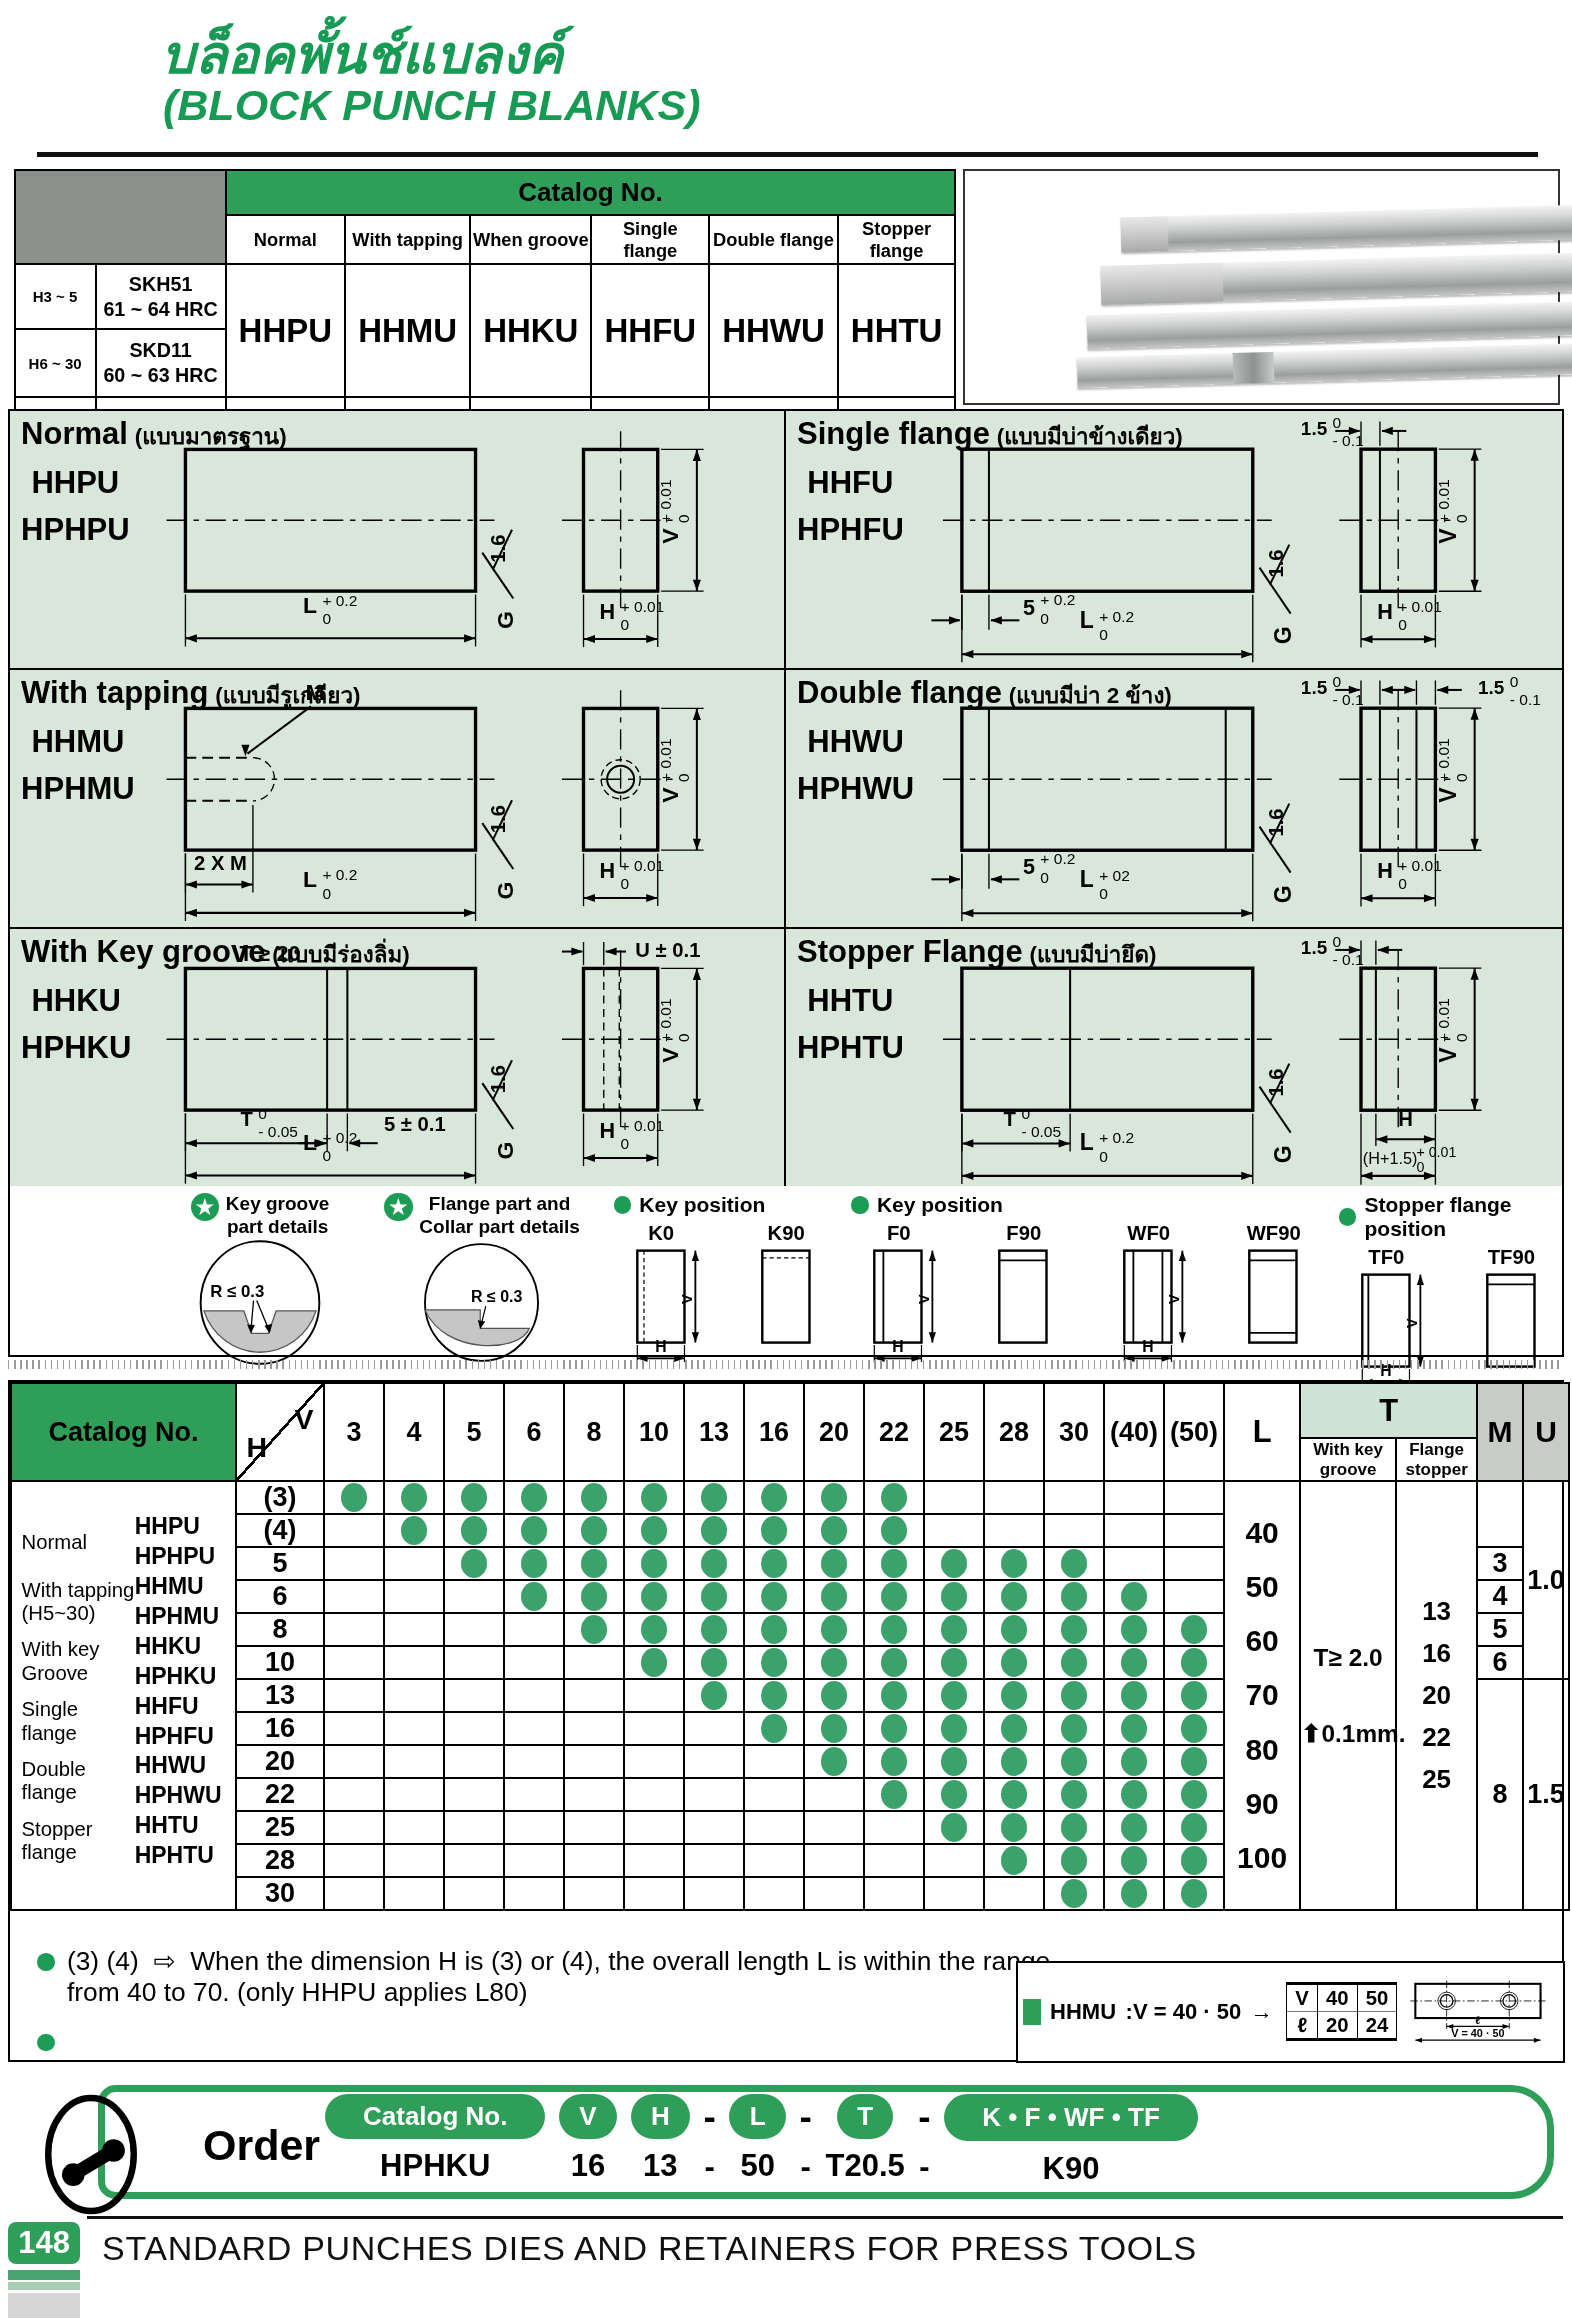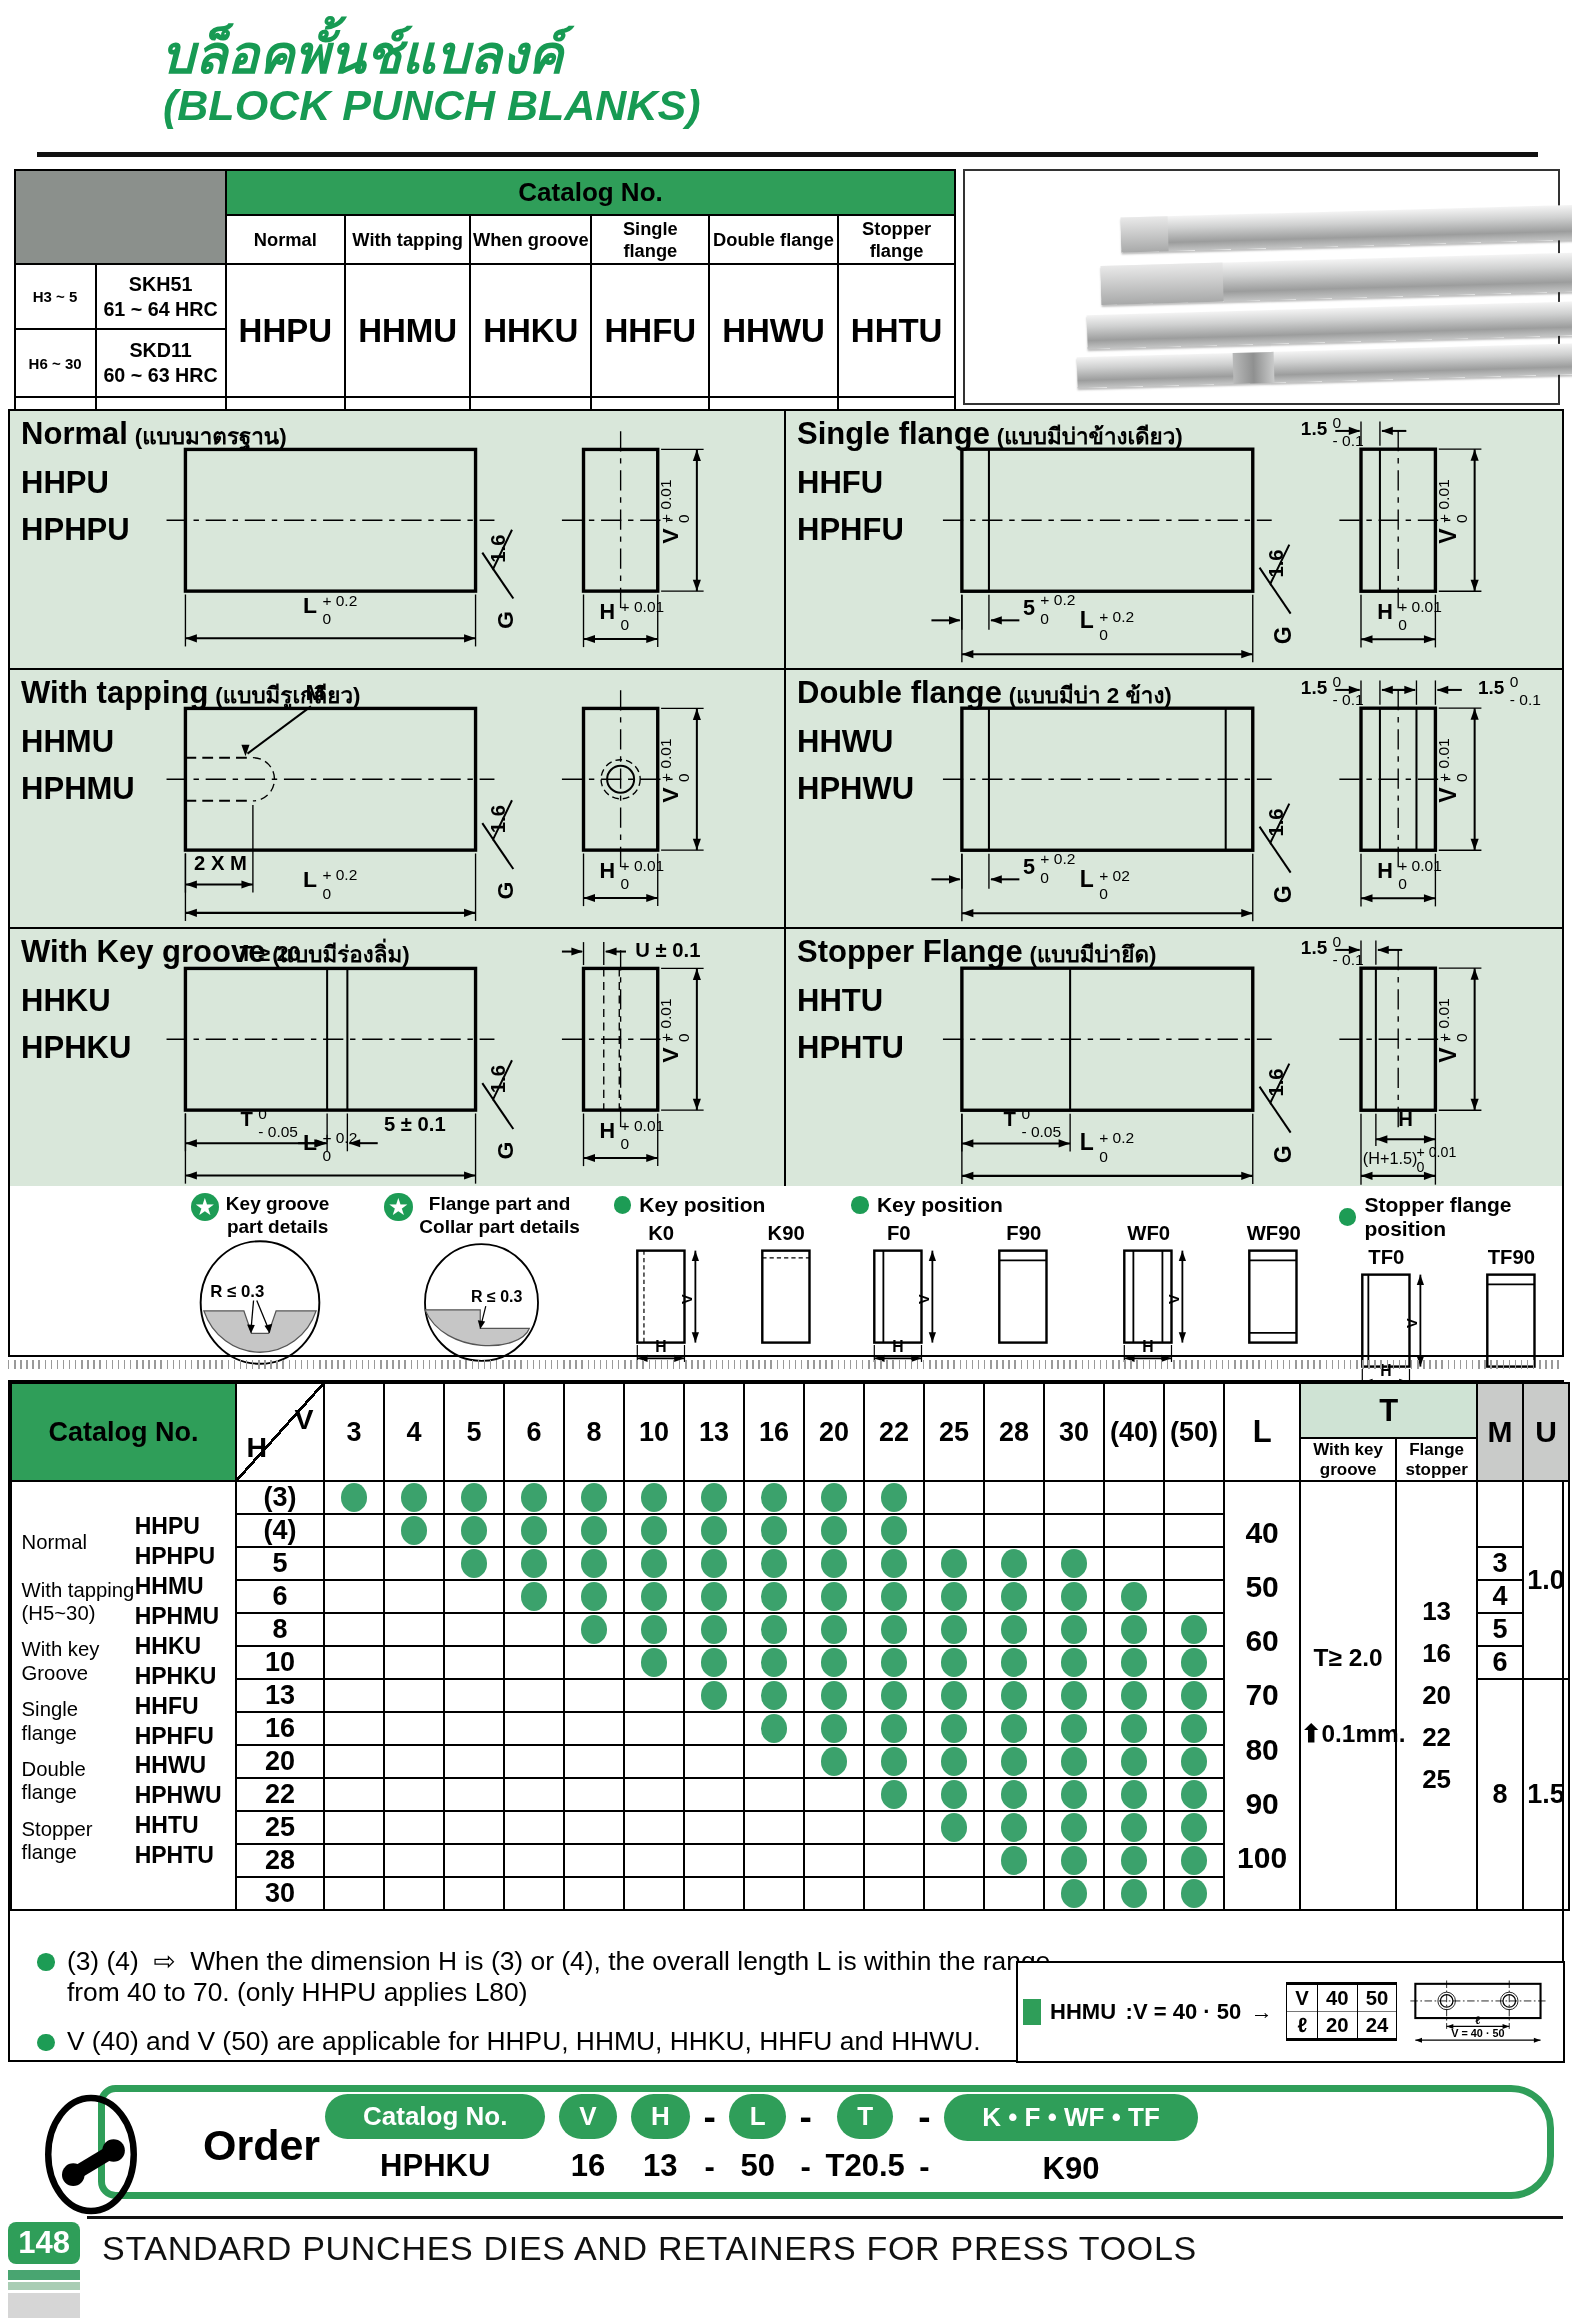--- a/index.html
+++ b/index.html
@@ -24,21 +24,21 @@
   .cat-col{font-size:18.3px;font-weight:bold;height:45px;background:#fff;}
   .cat-left{font-size:15px;font-weight:bold;background:#fff;}
   .cat-mat{font-size:19.7px;font-weight:bold;line-height:1.25;background:#fff;}
   .cat-code{font-size:33px;font-weight:bold;background:#fff;}
   .photo{flex:1;margin-left:6.8px;border:2px solid #333;background:#fff;position:relative;}
   .bar{position:absolute;height:35px;background:linear-gradient(180deg,#f4f4f4 0%,#cfd0d0 35%,#9c9d9d 75%,#c4c5c5 100%);transform:rotate(-1.6deg);box-shadow:0 2px 2px rgba(0,0,0,.25);}
   .bar .seg{position:absolute;top:0;bottom:0;background:linear-gradient(180deg,#e9e9e9,#a8a9a9);}
 
   
   .panel{position:absolute;left:8.1px;right:8.1px;top:409px;height:777px;background:#d9e7da;border:2.7px solid #000;
-    display:grid;grid-template-columns:1fr 1fr;grid-template-rows:1fr 1fr 1fr;}
+    display:grid;grid-template-columns:1fr 1fr;grid-template-rows:1fr 1fr 1fr;text-align:center;}
   .sec{position:relative;}
   .sec.br{border-right:2px solid #000;}
   .sec.bb{border-bottom:2px solid #000;}
   .sec-title{position:absolute;left:11px;top:5.4px;z-index:2;}
   .sec-title .t1{font-size:31px;font-weight:bold;color:#000;}
   .sec-title .t2{font-size:22.4px;font-weight:bold;color:#000;margin-left:6.8px;}
   .sec-codes{position:absolute;left:11px;top:49px;z-index:2;font-size:31px;font-weight:bold;line-height:1.5;color:#000;}
   svg.draw{position:absolute;left:0;top:0;width:100%;height:100%;}
 
   
@@ -1284,21 +1284,20 @@
 
     <div class="notes">
       <div class="note">
         <span class="bullet"></span>
         <span><span class="nb">(3) (4)</span>&nbsp;
           <span class="nb">⇨</span>&nbsp;
           <span>When the dimension H is (3) or (4), the overall length L is within the range from 40 to 70. (only HHPU applies L80)</span></span>
       </div>
       <div class="note">
         <span class="bullet"></span>
-        <span><span>V (40) and V (50)  are applicable for </span><span class="nb">HHPU, HHMU, HHKU, HHFU</span><span> and </span><span class="nb">HHWU.</span></span>
       </div>
     </div>
 
     <div class="legend">
       <span class="lg-sq"></span>
       <span class="lg-t">HHMU</span>
       <span class="lg-t">:V = 40 · 50</span>
       <span class="lg-t">→</span>
       <table class="lg">
         <tbody>

